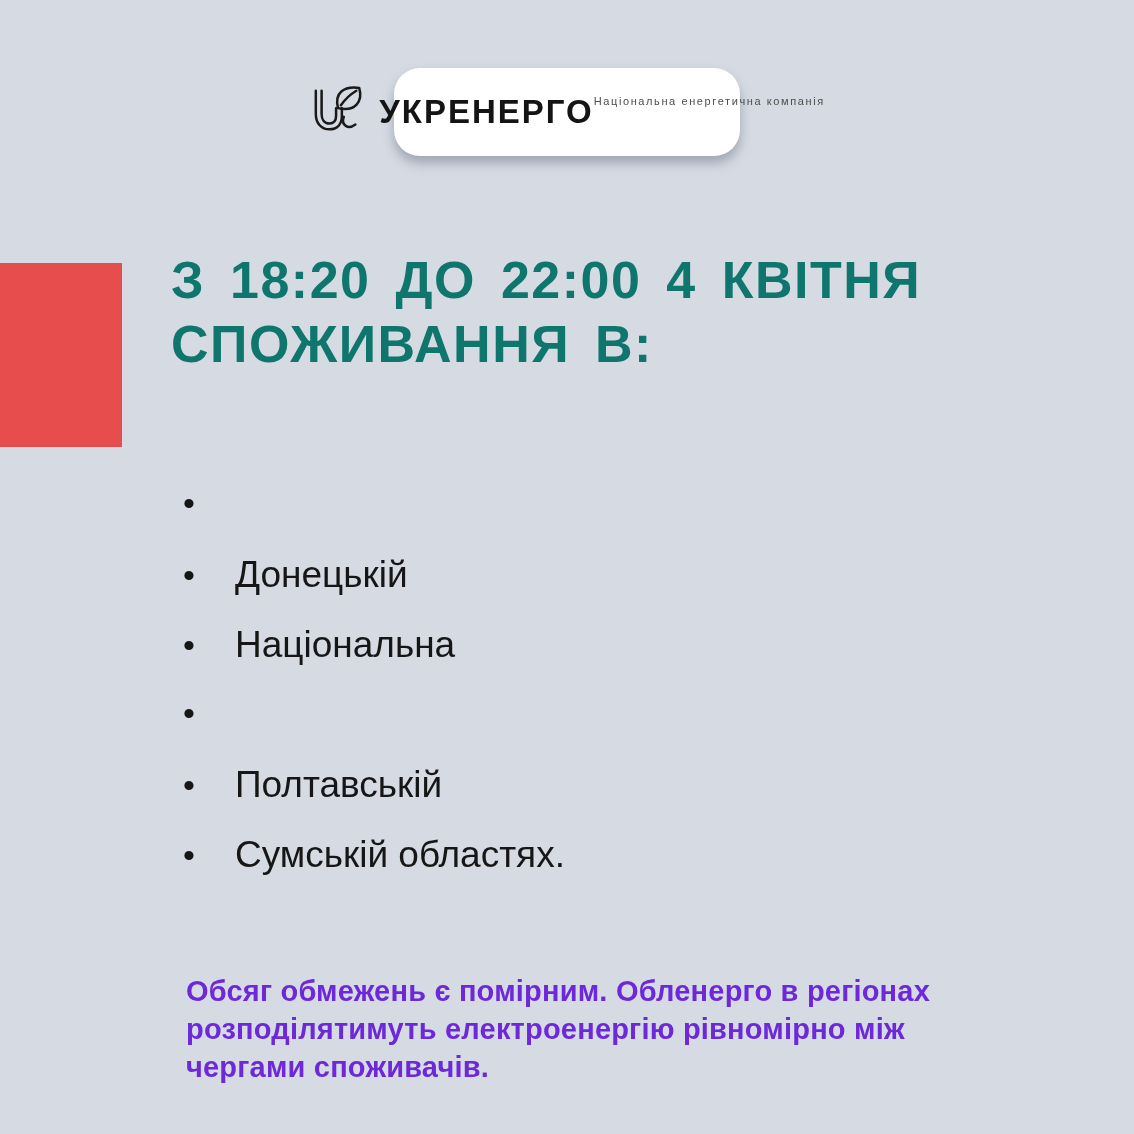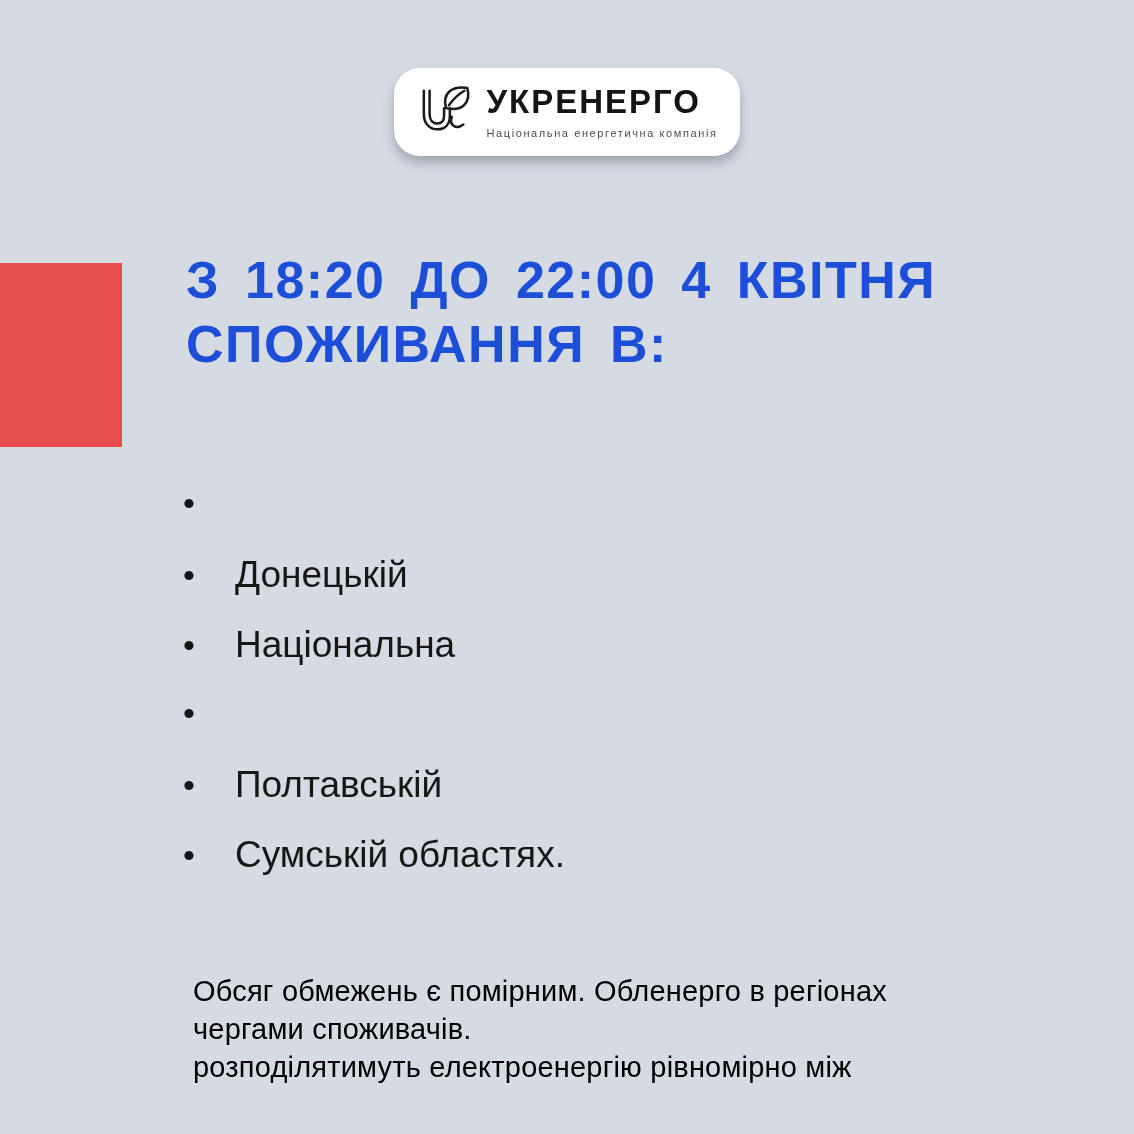--- a/index.html
+++ b/index.html
@@ -31,60 +31,60 @@
     justify-content: center;
     gap: 12px;
   }
   .logo-mark {
     width: 58px;
     height: 54px;
     flex: 0 0 auto;
   }
   .logo-text {
     display: flex;
-    flex-direction: column;
+    flex-direction: row;
     align-items: flex-start;
   }
   .brand-name {
     font-size: 33px;
     font-weight: bold;
     letter-spacing: 2px;
     color: #141414;
     line-height: 1.05;
   }
   .brand-tagline {
     font-size: 11px;
     letter-spacing: 1.6px;
     color: #4d4d4d;
-    margin-top: 8px;
+    margin-top: 0;
     white-space: nowrap;
   }
 
   
   .accent-block {
     position: absolute;
     left: 0;
     top: 263px;
     width: 122px;
     height: 184px;
     background: #e84d4d;
   }
 
   
   .heading {
     position: absolute;
-    left: 186px;
+    left: 171px;
     top: 248px;
     width: 930px;
     font-size: 52px;
     font-weight: bold;
     line-height: 64px;
     letter-spacing: 1.5px;
     word-spacing: 9px;
-    color: #1d4ed8;
+    color: #0f766e;
   }
   .heading .line { display: block; }
 
   
   .region-list {
     position: absolute;
     left: 183px;
     top: 484px;
     list-style: none;
     margin: 0;
@@ -101,27 +101,27 @@
   .region-bullet {
     width: 52px;
     flex: 0 0 auto;
     font-size: 34px;
     color: #161616;
   }
 
   
   .note {
     position: absolute;
-    left: 193px;
+    left: 186px;
     top: 972px;
     width: 800px;
     font-size: 29px;
-    font-weight: normal;
+    font-weight: bold;
     line-height: 38px;
-    color: #000000;
+    color: #6d28d9;
     letter-spacing: 0.2px;
   }
   .note .line { display: block; }
 </style>
 </head>
 <body>
 
 <div class="logo-badge">
   <svg class="logo-mark" viewBox="0 0 60 56" fill="none" stroke="#1a1a1a" stroke-width="2.6" stroke-linecap="round" stroke-linejoin="round" aria-hidden="true">
 
@@ -166,15 +166,15 @@
     <span class="region-label">Полтавській</span>
   </li>
   <li class="region-item">
     <span class="region-bullet">•</span>
     <span class="region-label">Сумській областях.</span>
   </li>
 </ul>
 
 <div class="note">
   <span class="line">Обсяг обмежень є помірним. Обленерго в регіонах</span>
+  <span class="line">розподілятимуть електроенергію рівномірно між</span>
   <span class="line">чергами споживачів.</span>
-  <span class="line">розподілятимуть електроенергію рівномірно між</span>
 </div>
 
 </body></html>

